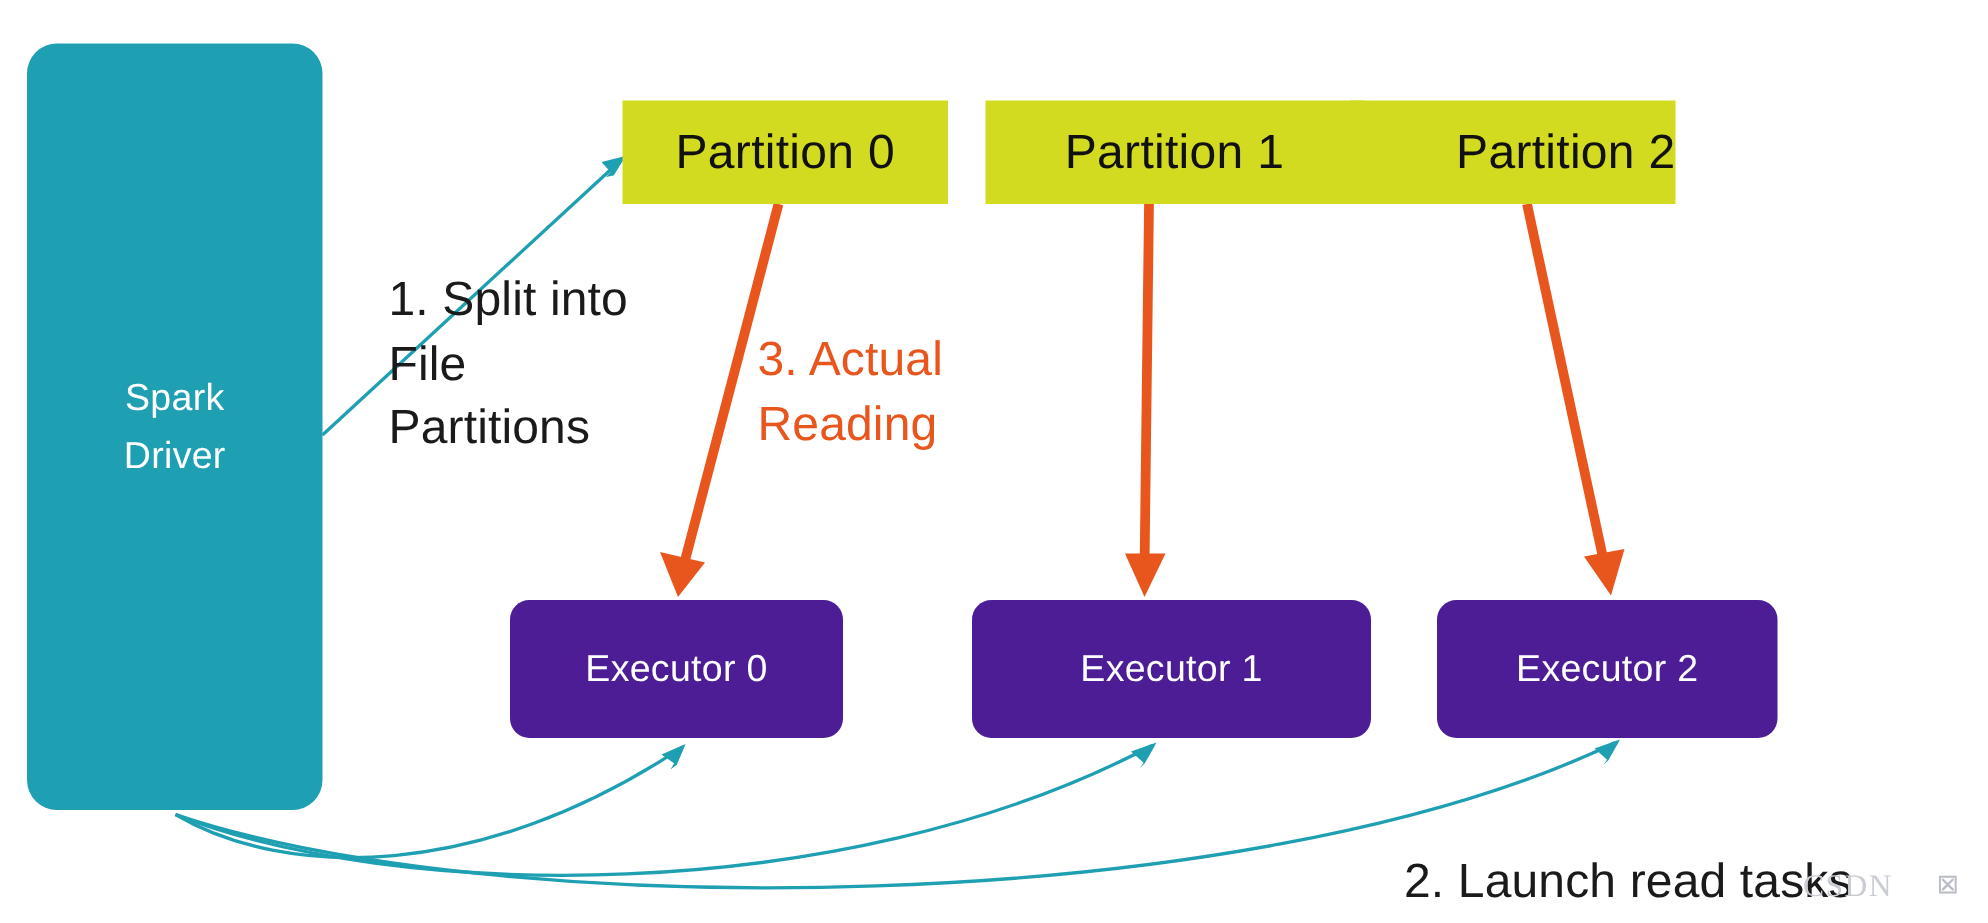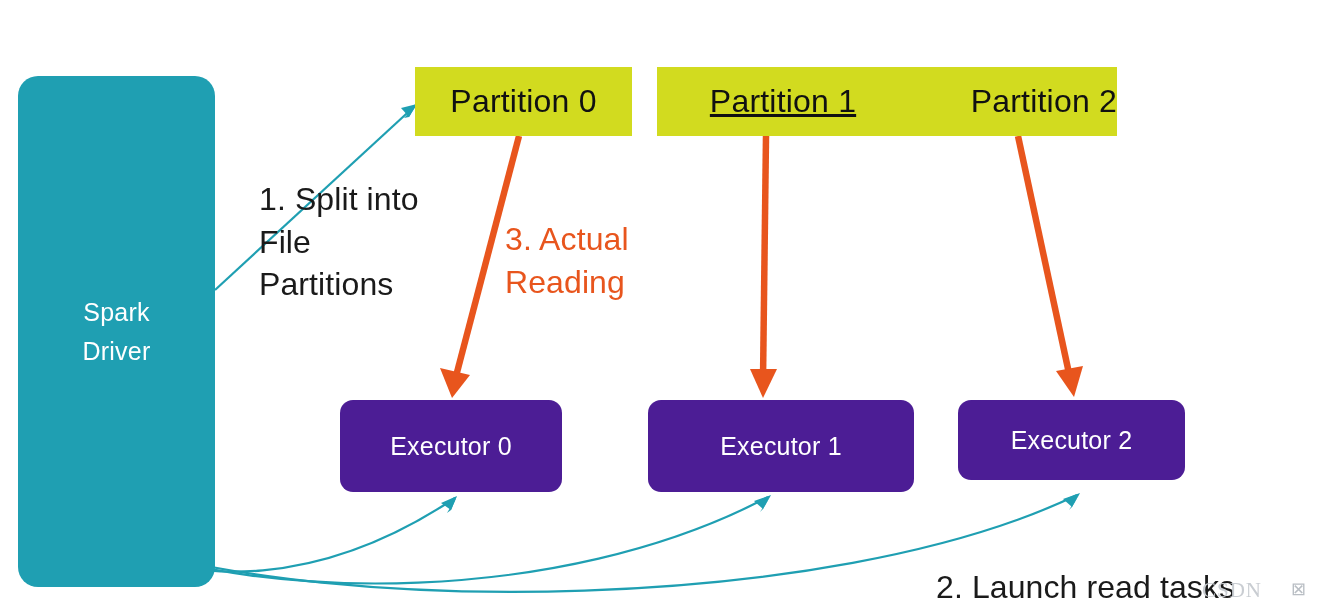--- a/index.html
+++ b/index.html
@@ -141,46 +141,46 @@
     </g>
 
     <g>
       <path d="M 117 543 C 330 615, 830 614, 1077 495" stroke="#1F9FB2" stroke-width="2.2" fill="none"></path>
       <path d="M 1080 493 L 1063 499 L 1072 507 Z" fill="#1F9FB2"></path>
       <path d="M 1080 493 L 1069 510 L 1072 507 Z" fill="#1F9FB2"></path>
     </g>
 
   </svg>
 
-  <div class="node driver" style="left:18px; top:29px; width:197px; height:511px;margin-top:47px;">
+  <div class="node driver" style="left:18px; top:29px; width:197px; height:511px;">
     <span class="label">Spark
 Driver</span>
   </div>
 
   <div class="node partition" style="left:415px; top:67px; width:217px; height:69px;">
     <span>Partition 0</span>
   </div>
 
-  <div class="node partition" style="left:657px; top:67px; width:252px; height:69px;text-decoration:underline;">
+  <div class="node partition" style="left:657px; top:67px; width:252px; height:69px;">
     <span>Partition 1</span>
   </div>
 
   <div class="node partition" style="left:900px; top:67px; width:217px; height:69px;justify-content:flex-end;">
     <span>Partition 2</span>
   </div>
 
   <div class="node executor" style="left:340px; top:400px; width:222px; height:92px;">
     <span>Executor 0</span>
   </div>
 
   <div class="node executor" style="left:648px; top:400px; width:266px; height:92px;">
     <span>Executor 1</span>
   </div>
 
-  <div class="node executor" style="left:958px; top:400px; width:227px; height:80px;">
+  <div class="node executor" style="left:958px; top:400px; width:227px; height:92px;">
     <span>Executor 2</span>
   </div>
 
   <div class="note note-split">1. Split into
 File
 Partitions</div>
 
   <div class="note note-reading">3. Actual
 Reading</div>
 

